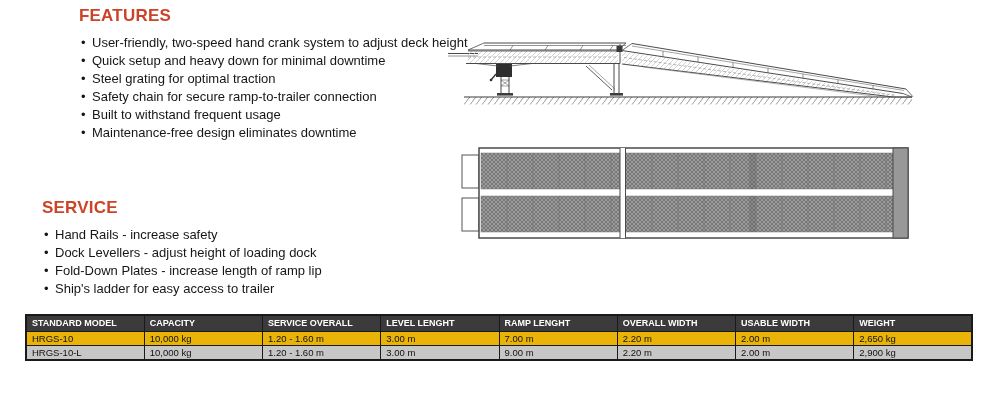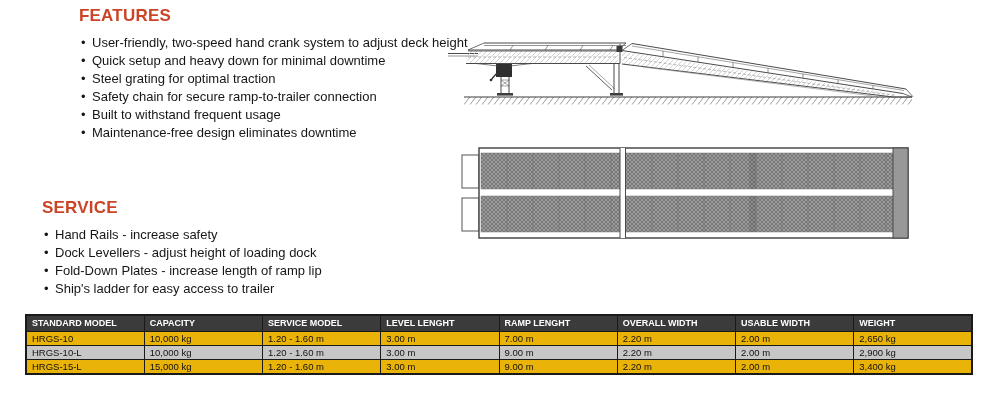--- a/index.html
+++ b/index.html
@@ -241,21 +241,21 @@
     <rect x="441" y="12" width="15" height="90" fill="#989898" stroke="#4a4a4a" stroke-width="1"></rect>
   </svg>
 </figure>
 
 <div class="spec-table-wrap">
   <table class="spec">
       <thead>
         <tr>
           <th>STANDARD MODEL</th>
           <th>CAPACITY</th>
-          <th>SERVICE MODEL</th>
+          <th>SERVICE OVERALL</th>
           <th>LEVEL LENGHT</th>
           <th>RAMP LENGHT</th>
           <th>OVERALL WIDTH</th>
           <th>USABLE WIDTH</th>
           <th>WEIGHT</th>
         </tr>
       </thead>
       <tbody>
         <tr>
           <td>HRGS-10</td>
@@ -270,25 +270,15 @@
         <tr>
           <td>HRGS-10-L</td>
           <td>10,000 kg</td>
           <td>1.20 - 1.60 m</td>
           <td>3.00 m</td>
           <td>9.00 m</td>
           <td>2.20 m</td>
           <td>2.00 m</td>
           <td>2,900 kg</td>
         </tr>
-        <tr>
-          <td>HRGS-15-L</td>
-          <td>15,000 kg</td>
-          <td>1.20 - 1.60 m</td>
-          <td>3.00 m</td>
-          <td>9.00 m</td>
-          <td>2.20 m</td>
-          <td>2.00 m</td>
-          <td>3,400 kg</td>
-        </tr>
       </tbody>
     </table>
 </div>
 
 </body></html>

